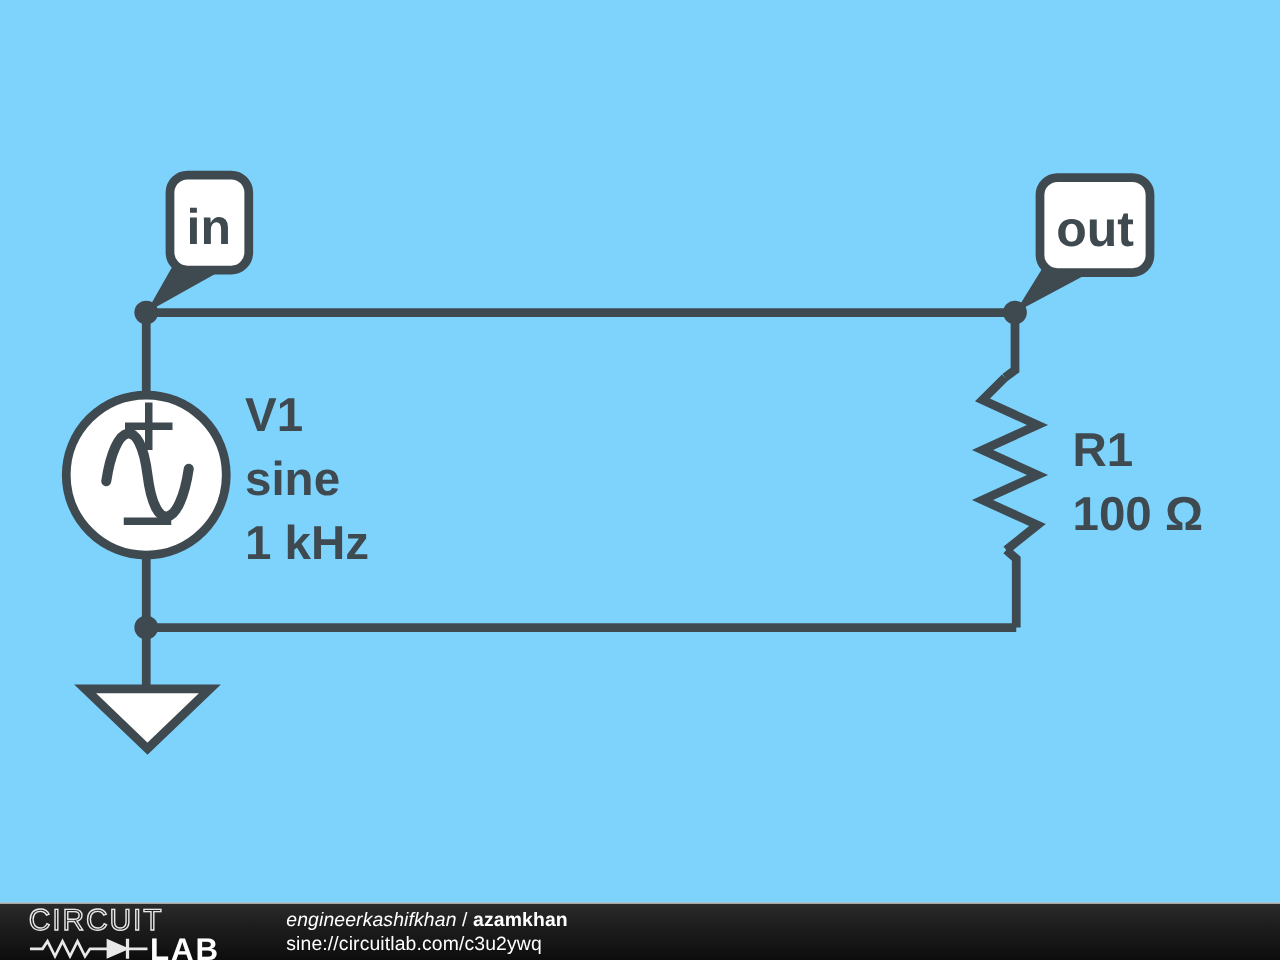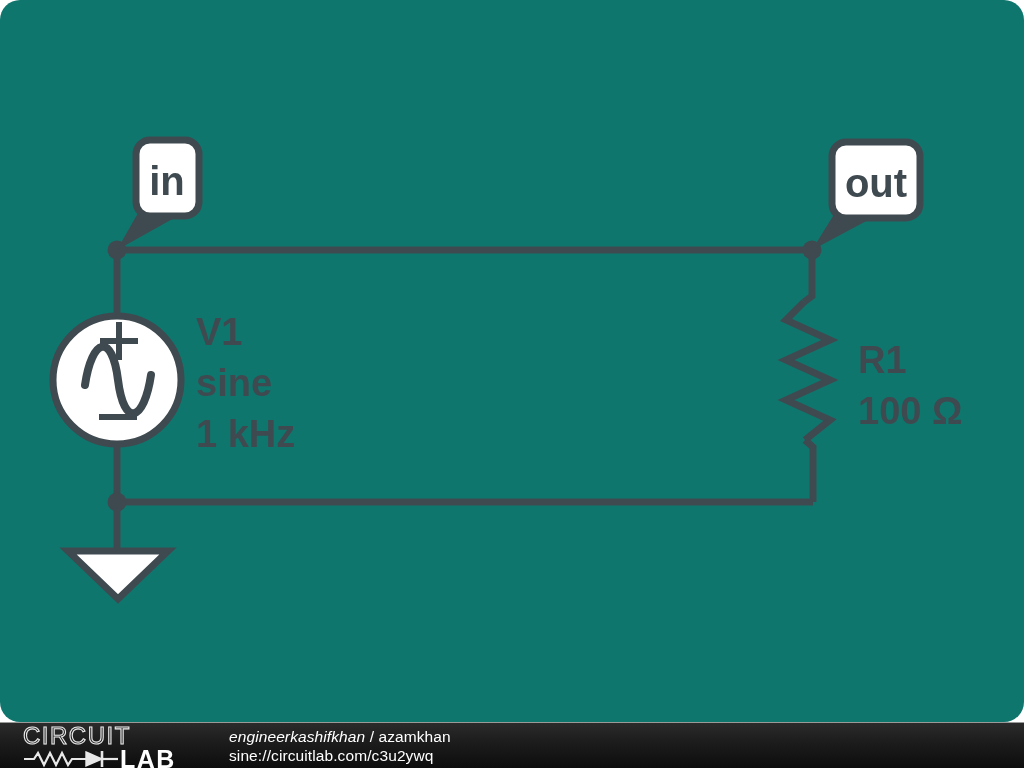--- a/index.html
+++ b/index.html
@@ -15,22 +15,21 @@
     font-family: "Liberation Sans", sans-serif;
     position: relative;
   }
 
   #schematic-canvas {
     position: absolute;
     left: 0;
     top: 0;
     width: 1024px;
     height: 722px;
-    background: #0f766e;
-    border-radius: 20px;
+    background: #7dd3fc;
   }
 
   #schematic-svg {
     display: block;
     width: 1024px;
     height: 722px;
   }
 
   
   #footer-bar {
@@ -63,21 +62,21 @@
   }
   .credit-line-1 {
     font-size: 15.5px;
     font-style: italic;
     font-weight: normal;
     letter-spacing: 0.1px;
     white-space: nowrap;
   }
   .credit-owner {
     font-style: normal;
-    font-weight: normal;
+    font-weight: bold;
   }
   .credit-sep {
     font-style: normal;
     font-weight: normal;
   }
   .credit-line-2 {
     font-size: 15.5px;
     letter-spacing: 0.1px;
     white-space: nowrap;
     margin-top: 1px;

